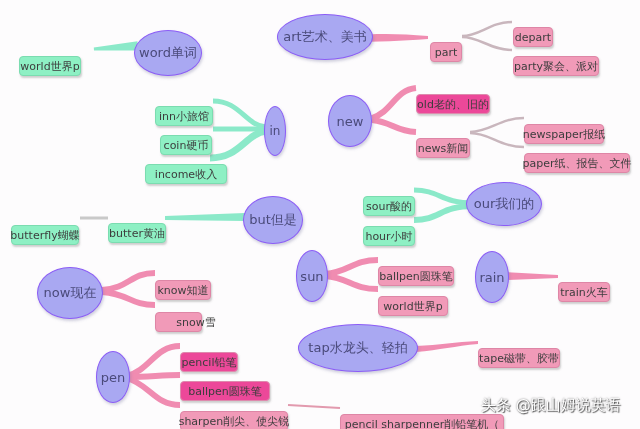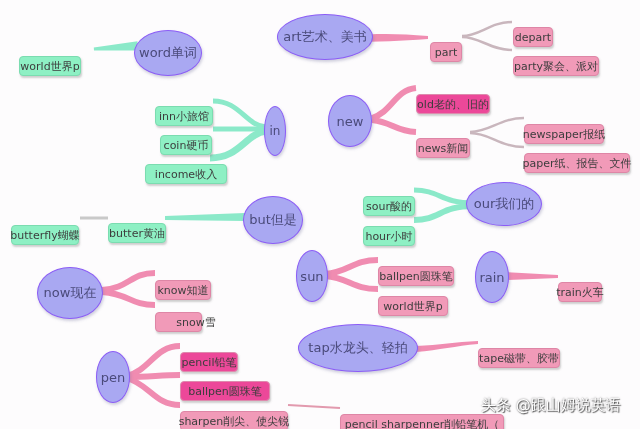--- a/index.html
+++ b/index.html
@@ -110,21 +110,21 @@
 
   <div class="leaf green" style="left:363px;top:180px;width:52px;">sour酸的</div>
   <div class="leaf green" style="left:363px;top:210px;width:52px;">hour小时</div>
 
   <div class="leaf pink" style="left:155px;top:264px;width:56px;">know知道</div>
   <div class="leaf pink" style="left:155px;top:296px;width:46px;padding-left:40px;">snow雪</div>
 
   <div class="leaf pink" style="left:378px;top:250px;width:76px;">ballpen圆珠笔</div>
   <div class="leaf pink" style="left:378px;top:280px;width:70px;">world世界p</div>
 
-  <div class="leaf pink" style="left:558px;top:266px;width:44px;">train火车</div>
+  <div class="leaf pink" style="left:558px;top:266px;width:52px;">train火车</div>
 
   <div class="leaf rose" style="left:180px;top:336px;width:58px;">pencil铅笔</div>
   <div class="leaf rose" style="left:180px;top:365px;width:90px;">ballpen圆珠笔</div>
   <div class="leaf pink" style="left:180px;top:395px;width:108px;">sharpen削尖、使尖锐</div>
 
   <div class="leaf pink" style="left:478px;top:332px;width:82px;">tape磁带、胶带</div>
   <div class="leaf pink" style="left:340px;top:398px;width:164px;">pencil sharpenner削铅笔机（</div>
 
   <div class="watermark">头条 @跟山姆说英语</div>
 </div>

